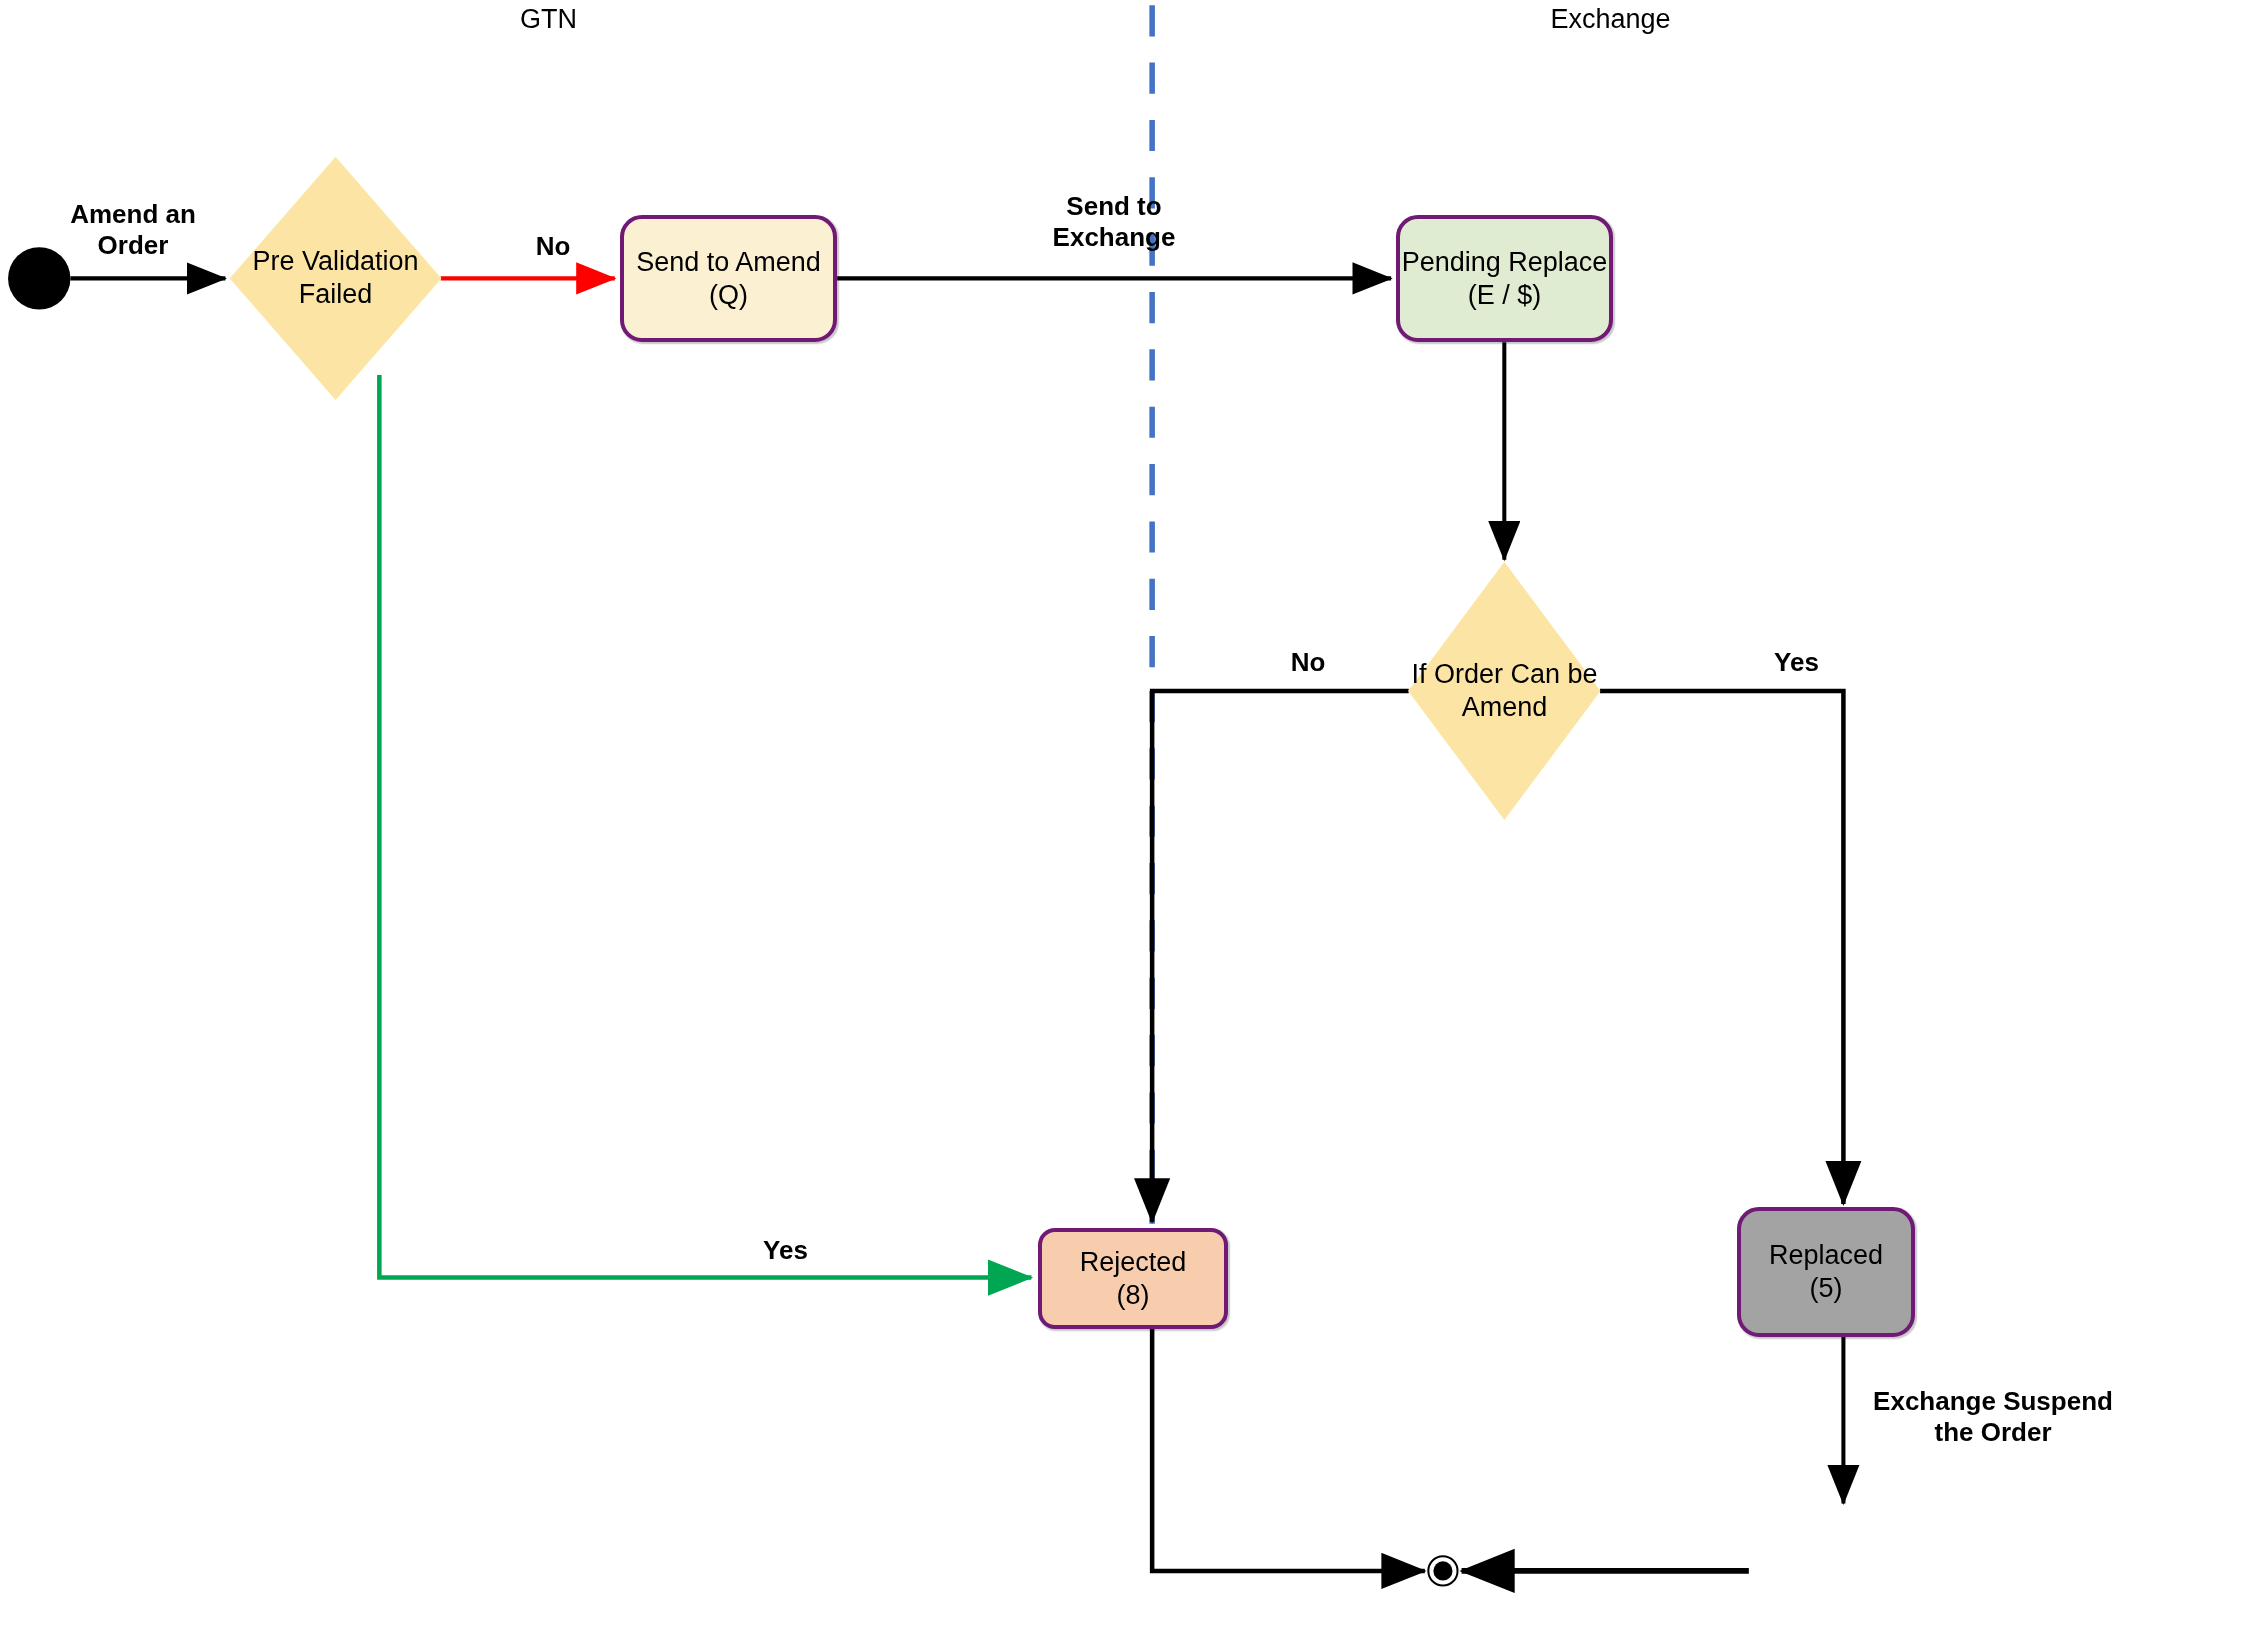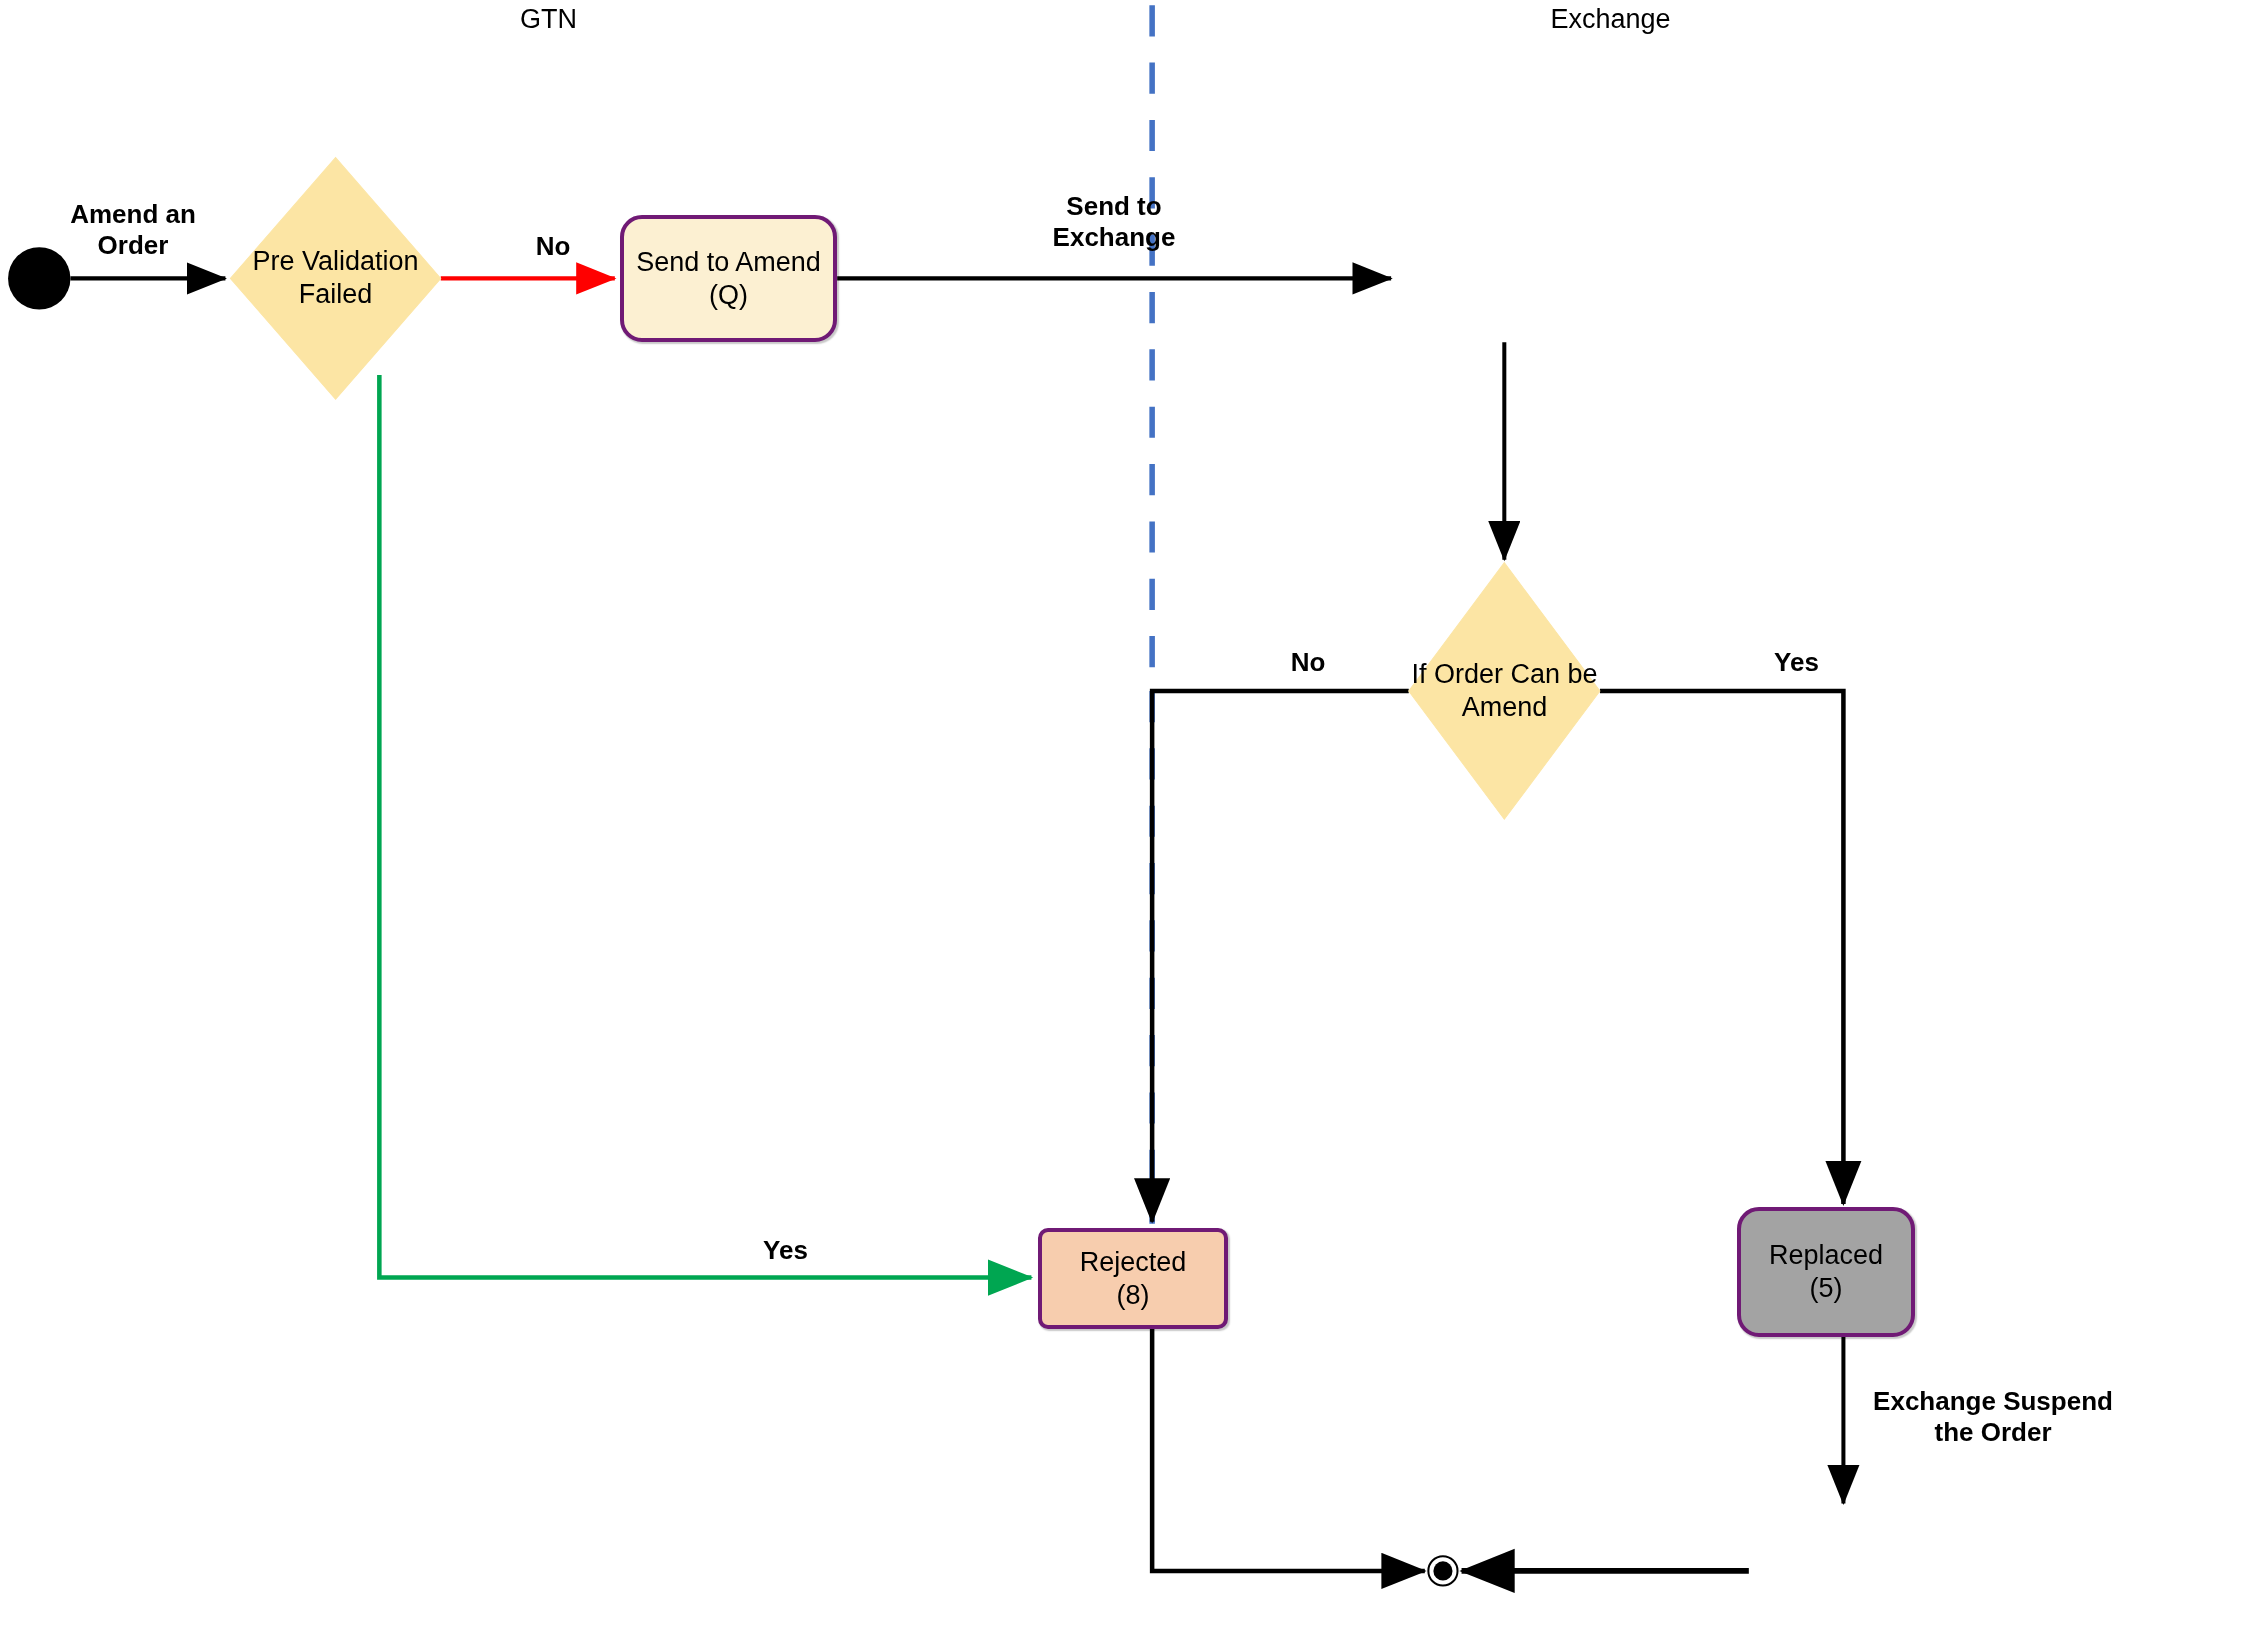--- a/index.html
+++ b/index.html
@@ -69,22 +69,24 @@
   <div class="lane-label" style="left:1535px;top:4px;width:151px;">Exchange</div>
 
   <div class="diamond-text" style="left:235px;top:232px;width:201px;height:91px;">Pre Validation
 Failed</div>
   <div class="diamond-text" style="left:1404px;top:645px;width:201px;height:91px;">If Order Can be
 Amend</div>
 
   <div class="node rounded" style="left:620px;top:215px;width:217px;height:127px;background:#fcf0d2;">Send to Amend
 (Q)</div>
 
+  <div class="node rounded" style="left:1396px;top:215px;width:217px;height:127px;background:#dfecd2;">Pending Replace
+(E / $)</div>
 
-  <div class="node rounded" style="left:1038px;top:1228px;width:190px;height:101px;background:#f7cdae;border-radius:10px;">Rejected
+  <div class="node rounded" style="left:1038px;top:1228px;width:190px;height:101px;background:#f7cdae;border-radius:17px;">Rejected
 (8)</div>
 
   <div class="node rounded" style="left:1737px;top:1207px;width:178px;height:130px;background:#a3a3a3;">Replaced
 (5)</div>
 
 
   <div class="edge-label" style="left:55px;top:199px;width:156px;">Amend an
 Order</div>
 
   <div class="edge-label" style="left:518px;top:231px;width:70px;">No</div>

